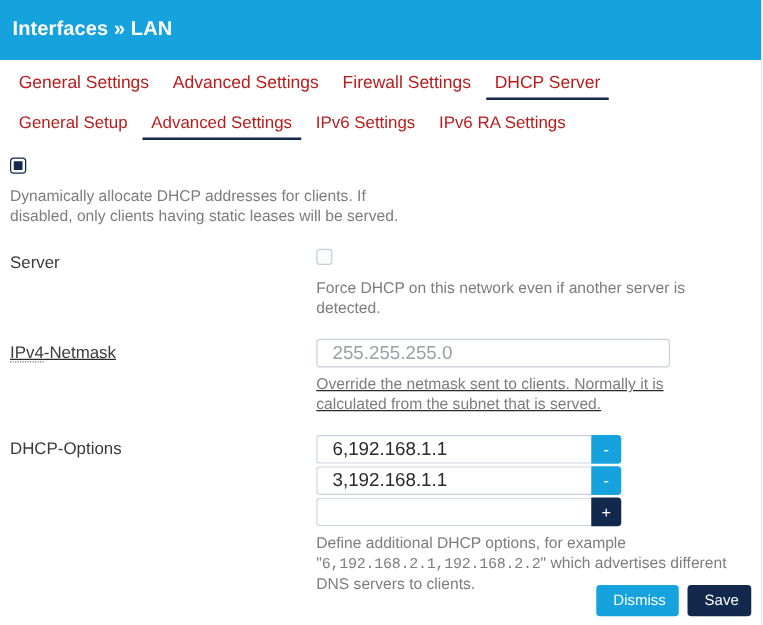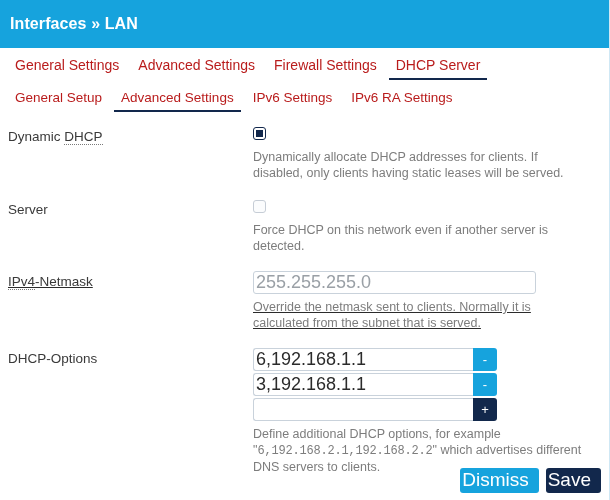--- a/index.html
+++ b/index.html
@@ -132,23 +132,23 @@
 
   
   .textinput {
     width: 283px;
     height: 23px;
     box-sizing: border-box;
     border: 1px solid #c9d2db;
     border-radius: 3px;
     background: #ffffff;
     font-family: "Liberation Sans", sans-serif;
-    font-size: 18px;
+    font-size: 15px;
     color: #2b2b2b;
-    padding: 0 2px;
+    padding: 0 12px;
     outline: none;
   }
   .textinput::placeholder {
     color: #9aa0a6;
   }
 
   
   .optrow {
     display: flex;
     align-items: center;
@@ -182,22 +182,22 @@
     right: 8px;
     bottom: 7px;
     display: flex;
     align-items: center;
   }
   .btn {
     border: none;
     border-radius: 3px;
     color: #ffffff;
     font-family: "Liberation Sans", sans-serif;
-    font-size: 19px;
-    padding: 4px 10px 5px 2px;
+    font-size: 12px;
+    padding: 4px 10px 5px 14px;
     cursor: pointer;
     line-height: 16px;
   }
   .btn-dismiss { background: #16a3dd; margin-right: 7px; }
   .btn-save    { background: #12284c; }
 </style>
 </head>
 <body>
 
 <div class="page">
@@ -216,21 +216,20 @@
   <div class="tabrow tabrow-2">
     <div class="tab">General Setup</div>
     <div class="tab active">Advanced Settings</div>
     <div class="tab">IPv6 Settings</div>
     <div class="tab">IPv6 RA Settings</div>
   </div>
 
   <div class="form">
 
     <div class="field" style="margin-bottom:18px;">
-      <div class="field-label"><span>Dynamic </span><span class="abbr">DHCP</span></div>
       <div class="field-body">
         <span class="checkbox on"></span>
         <div class="hint">Dynamically allocate DHCP addresses for clients. If disabled, only clients having static leases will be served.</div>
       </div>
     </div>
 
     <div class="field" style="margin-bottom:17px;">
       <div class="field-label">Server</div>
       <div class="field-body">
         <span class="checkbox off"></span>

